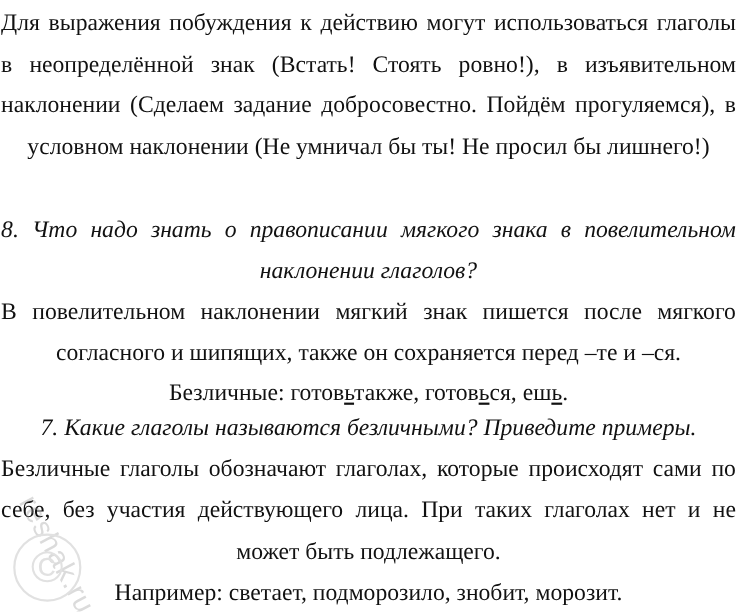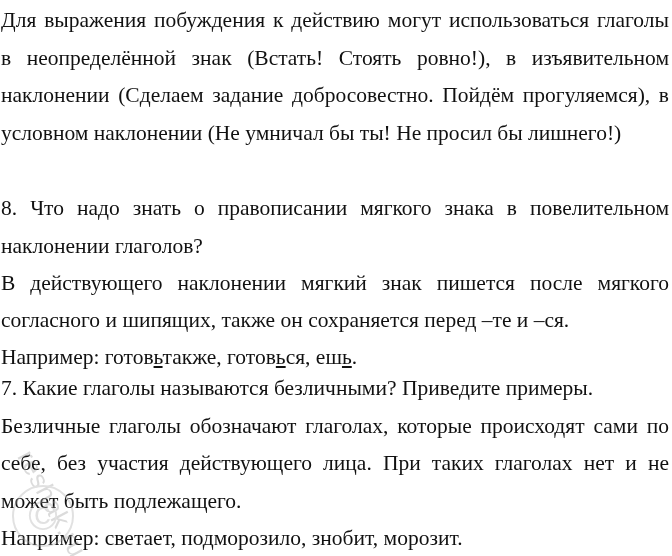--- a/index.html
+++ b/index.html
@@ -4,24 +4,24 @@
   <style>
     html, body { margin: 0; padding: 0; background: #ffffff; }
     body {
       width: 672px; height: 556px; overflow: hidden; position: relative;
       font-family: "Liberation Serif", "DejaVu Serif", serif;
       color: #111111;
     }
     .page { position: absolute; left: 1px; top: 0; width: 670px; }
     .line {
       position: absolute; left: 0; width: 668px;
-      font-size: 21.5px; line-height: 30px; white-space: nowrap;
+      font-size: 21.5px; line-height: 30px; white-space: nowrap; text-align: center;
     }
     .justify { text-align: justify; text-align-last: justify; }
-    .q { }
+    .q { font-style: italic; }
     .ul { text-decoration: underline; }
     .watermark {
       position: absolute; left: 10px; top: 405px; width: 140px; height: 150px;
       pointer-events: none; opacity: 0.35;
     }
     .wm-text {
       position: absolute; left: 28px; top: 40px;
       font-family: "Liberation Sans", sans-serif; font-size: 26px; color: #999;
       transform: rotate(62deg); transform-origin: left top;
       letter-spacing: 1px;
@@ -37,24 +37,24 @@
 <body>
 
 <div class="page">
   <div class="line justify" style="top:5px">Для выражения побуждения к действию могут использоваться глаголы</div>
   <div class="line justify" style="top:43px">в неопределённой знак (Встать! Стоять ровно!), в изъявительном</div>
   <div class="line justify" style="top:80px">наклонении (Сделаем задание добросовестно. Пойдём прогуляемся), в</div>
   <div class="line" style="top:118px">условном наклонении (Не умничал бы ты! Не просил бы лишнего!)</div>
 
   <div class="line q justify" style="top:193px">8. Что надо знать о правописании мягкого знака в повелительном</div>
   <div class="line q" style="top:231px">наклонении глаголов?</div>
-  <div class="line justify" style="top:268px">В действующего наклонении мягкий знак пишется после мягкого</div>
+  <div class="line justify" style="top:268px">В повелительном наклонении мягкий знак пишется после мягкого</div>
   <div class="line" style="top:305px">согласного и шипящих, также он сохраняется перед –те и –ся.</div>
   <div class="line" style="top:342px">
-    <span>Например: </span><span>готов</span><span class="ul">ь</span><span>также, </span><span>готов</span><span class="ul">ь</span><span>ся, </span><span>еш</span><span class="ul">ь</span><span>.</span>
+    <span>Безличные: </span><span>готов</span><span class="ul">ь</span><span>также, </span><span>готов</span><span class="ul">ь</span><span>ся, </span><span>еш</span><span class="ul">ь</span><span>.</span>
   </div>
 
   <div class="line q" style="top:373px">7. Какие глаголы называются безличными? Приведите примеры.</div>
   <div class="line justify" style="top:411px">Безличные глаголы обозначают глаголах, которые происходят сами по</div>
   <div class="line justify" style="top:448px">себе, без участия действующего лица. При таких глаголах нет и не</div>
   <div class="line" style="top:486px">может быть подлежащего.</div>
   <div class="line" style="top:523px">Например: светает, подморозило, знобит, морозит.</div>
 </div>
 
 <div class="watermark">

